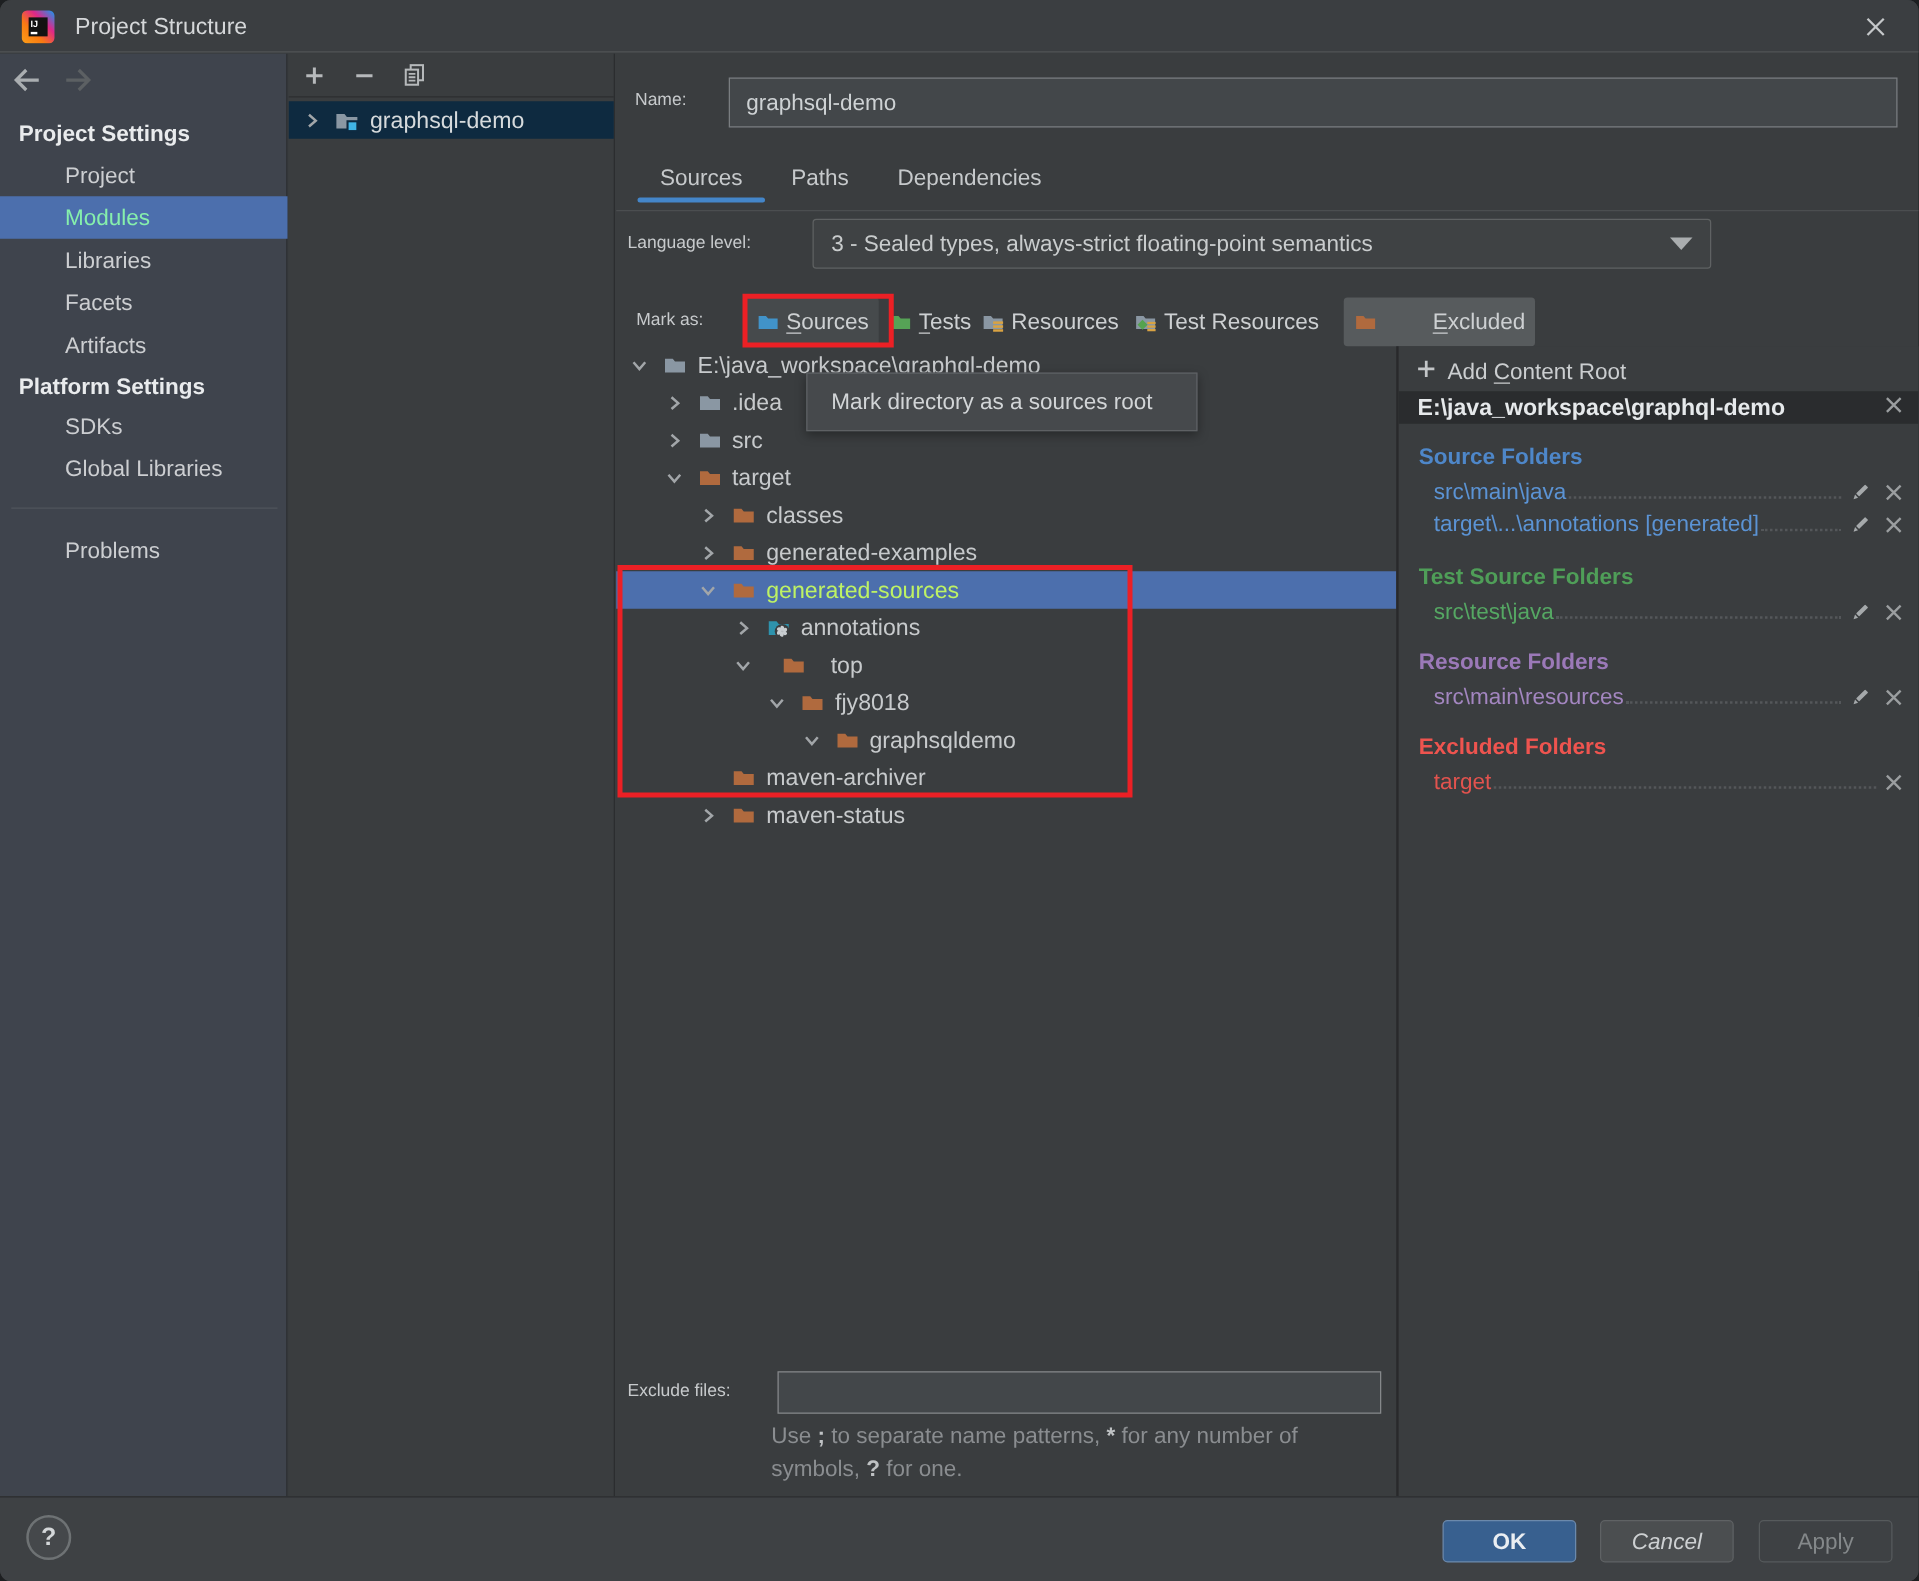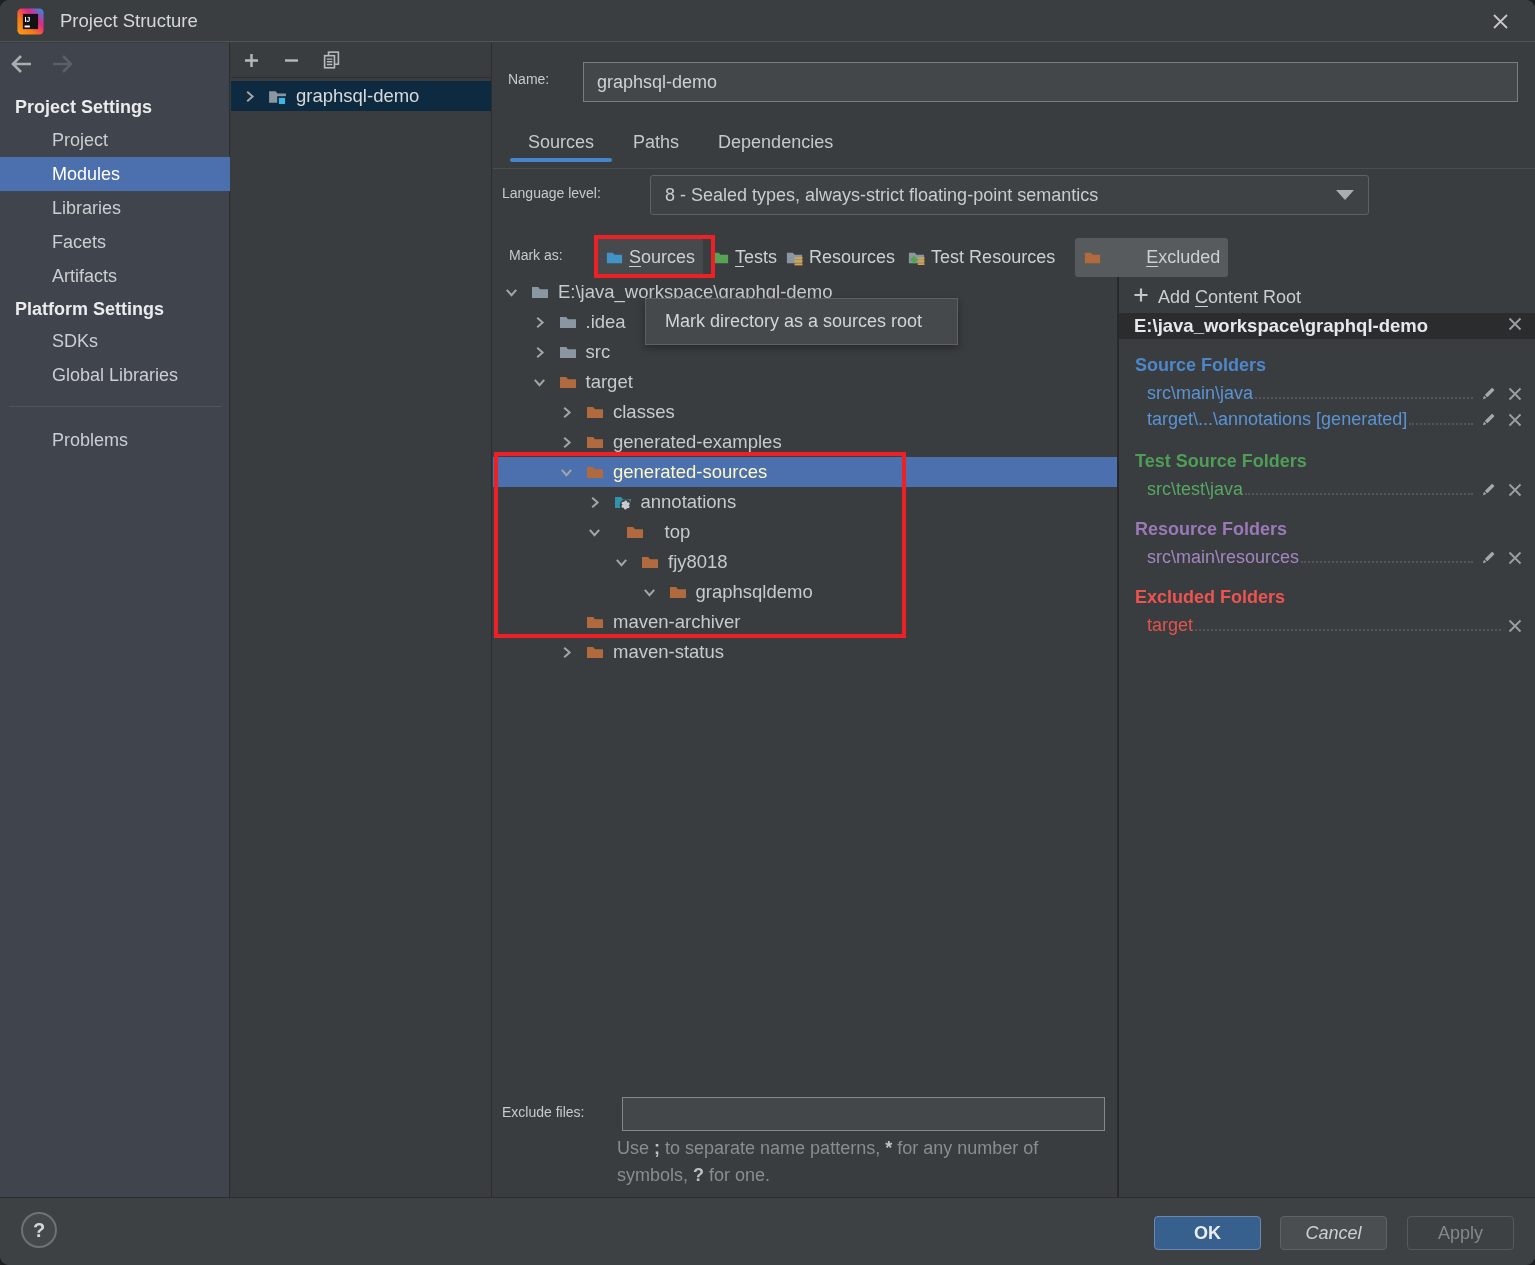--- a/index.html
+++ b/index.html
@@ -17,21 +17,21 @@
   .close-btn { position:absolute; right:20px; top:6px; width:30px; height:30px;
     display:flex; align-items:center; justify-content:center; }
   
   .sidebar { position:absolute; left:0; top:43px; width:230px; height:1154px;
     background:#3f444d; border-right:1px solid #2b2d2f; }
   .nav-arrows { position:absolute; left:10px; top:10px; display:flex; gap:16px; }
   .side-header { position:absolute; left:15px; width:210px; height:26px; line-height:26px;
     font-weight:bold; color:#e9ebed; font-size:18px; }
   .side-item { position:absolute; left:0; width:230px; height:34px; line-height:34px;
     padding-left:52px; color:#ccced1; font-size:18px; }
-  .side-item.selected { background:#4c6fad; color:#ffffff; }
+  .side-item.selected { background:#4c6fad; color:#86efac; }
   .side-divider { position:absolute; left:9px; top:363px; width:213px; height:1px; background:#50545c; }
   
   .module-panel { position:absolute; left:231px; top:43px; width:261px; height:1154px;
     background:#3a3d3f; border-right:1px solid #2b2d2f; }
   .mod-toolbar { position:absolute; left:0; top:0; width:260px; height:35px;
     border-bottom:1px solid #2c2e30; display:flex; align-items:center; padding-left:12px; gap:23px; }
   .tool-ic { width:17px; height:19px; display:flex; align-items:center; justify-content:center; }
   .mod-row { position:absolute; left:0; top:38px; width:260px; height:30px;
     background:#0e2a40; display:flex; align-items:center; }
   .mod-row .chev { margin-left:10px; }
@@ -59,21 +59,21 @@
   .mark-item:nth-child(5) { margin-left:12px;gap:44px; }
   .mark-item .mn { text-decoration:underline; text-underline-offset:3px; }
   .mark-item.btn { background:#464a4c; border-radius:3px; }
   .mark-item.pressed { background:#575b5d; border-radius:3px; }
   
   .tree { position:absolute; left:493px; top:277px; width:624px; }
   .trow { height:30px; display:flex; align-items:center; }
   .trow.selected { background:#4c6fad; }
   .trow .ticon { width:20px; height:20px; flex:0 0 20px; margin-left:10px; }
   .trow .tlabel { margin-left:8px; color:#c7cacc; font-size:18.5px; white-space:pre; }
-  .trow.selected .tlabel { color:#fef9c3; }
+  .trow.selected .tlabel { color:#bef264; }
   
   .tooltip { position:absolute; left:645px; top:298px; width:313px; height:47px;
     background:#46494c; border:1px solid #5e6164; box-shadow:0 3px 8px rgba(0,0,0,.35);
     display:flex; align-items:center; padding-left:19px; color:#d2d5d7; font-size:18px; z-index:30; }
   
   .redbox { position:absolute; border:4px solid #ec2025; z-index:40; }
   .rb1 { left:594px; top:235px; width:121px; height:43px; }
   .rb2 { left:494px; top:452px; width:412px; height:186px; }
   
   .exclude-input { position:absolute; left:622px; top:1097px; width:483px; height:34px;
@@ -209,21 +209,21 @@
 
   <div class="tabs" id="tabs">
       <div class="tab active">Sources</div>
       <div class="tab">Paths</div>
       <div class="tab">Dependencies</div>
     </div>
   <div class="tabs-divider"></div>
 
   <div class="fld-label" style="left:502px; top:185px;">Language level:</div>
   <div class="combo">
-    <span>8 - Sealed types, always-strict floating-point semantics</span>
+    <span>3 - Sealed types, always-strict floating-point semantics</span>
     <span class="combo-arrow"></span>
   </div>
 
   <div class="fld-label" style="left:509px; top:247px;">Mark as:</div>
   <div class="mark-row" id="mark-row">
       <div class="mark-item btn">
         <span class="mk-ic" style="width:19px;height:19px;display:inline-flex;">
           <svg width="19" height="19" viewBox="0 0 20 20">
             <path d="M2 5 H8.2 L10 7.2 H18 V16 H2 Z" fill="#4193c9"></path>
           </svg>

